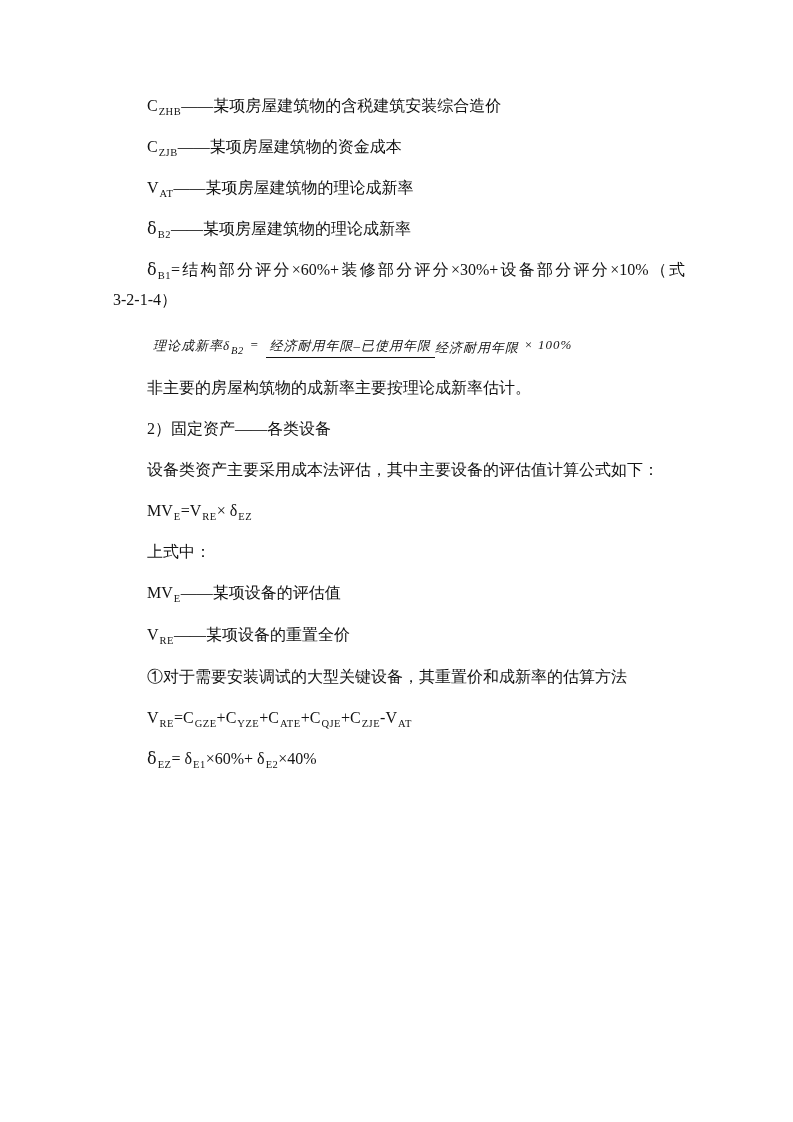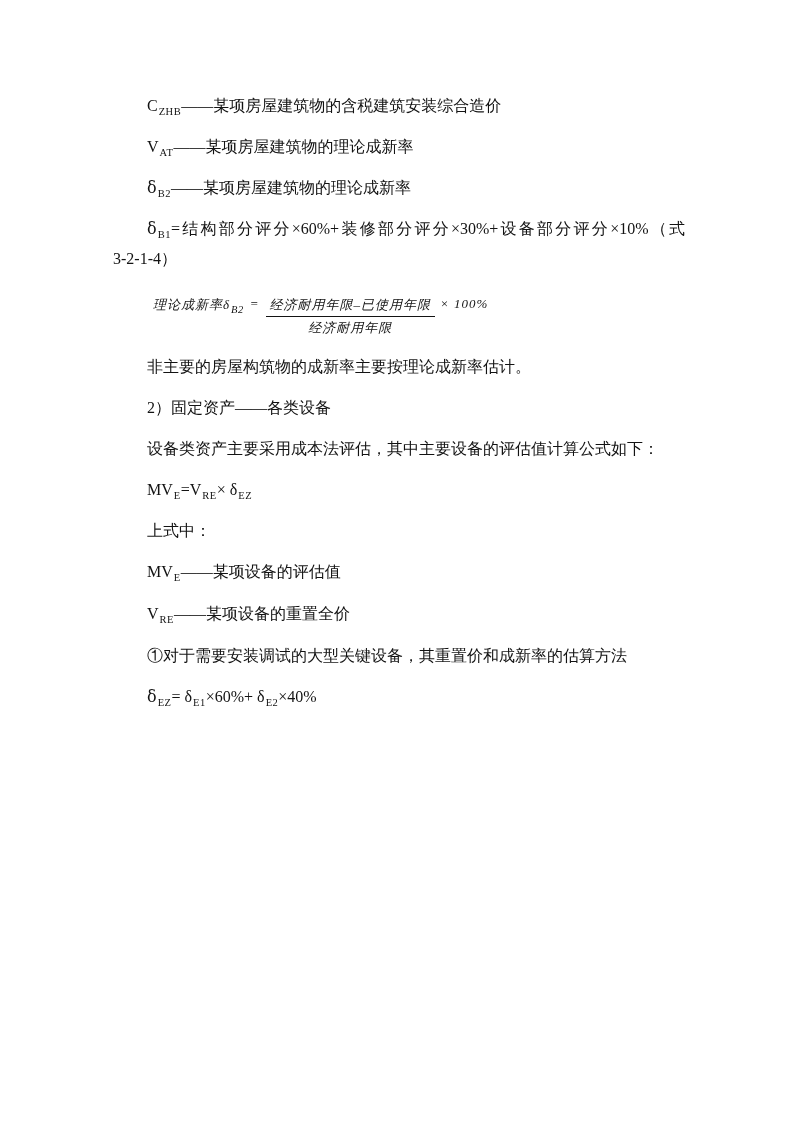--- a/index.html
+++ b/index.html
@@ -34,41 +34,42 @@
     font-style:italic;
     line-height:normal;
     display:flex;
     align-items:flex-start;
     text-align:left;
     letter-spacing:1px;
   }
   .math-eq{margin:0 6px;}
   .frac{
     display:inline-flex;
-    flex-direction:column;
+    flex-direction:row;
     text-align:center;
     vertical-align:middle;
   }
   .frac .num{display:block;border-bottom:1px solid #131313;padding:0 4px 2px 4px;}
   .frac .den{display:block;padding-top:2px;}
   .math-mult{margin-left:5px;}
   .footer{
     position:absolute;
     top:1002px;left:644px;
     font-size:14.5px;line-height:17px;
   }
 </style>
 </head>
 <body>
 
 <div class="page">
   <div class="content">
 
     <p class="def"><span>C</span><sub>ZHB</sub><span>——某项房屋建筑物的含税建筑安装综合造价</span></p>
 
+    <p class="def"><span>C</span><sub>ZJB</sub><span>——某项房屋建筑物的资金成本</span></p>
 
     <p class="def"><span>V</span><sub>AT</sub><span>——某项房屋建筑物的理论成新率</span></p>
 
 
     <p class="def"><span class="sym-delta">δ</span><sub>B2</sub><span>——某项房屋建筑物的理论成新率</span></p>
 
 
     <p><span class="sym-delta">δ</span><sub>B1</sub><span>=结构部分评分×60%+装修部分评分×30%+设备部分评分×10%（式</span><span class="nowrap">3-2-1-4）</span></p>
 
     <div class="math-block">
@@ -91,19 +92,20 @@
 
     <p>上式中：</p>
 
     <p class="def-eq"><span>MV</span><sub>E</sub><span>——某项设备的评估值</span></p>
 
     <p class="def-eq"><span>V</span><sub>RE</sub><span>——某项设备的重置全价</span></p>
 
 
     <p>①对于需要安装调试的大型关键设备，其重置价和成新率的估算方法</p>
 
+    <p><span>V</span><sub>RE</sub><span>=C</span><sub>GZE</sub><span>+C</span><sub>YZE</sub><span>+C</span><sub>ATE</sub><span>+C</span><sub>QJE</sub><span>+C</span><sub>ZJE</sub><span>-V</span><sub>AT</sub></p>
 
     <p><span class="sym-delta">δ</span><sub>EZ</sub><span>= δ</span><sub>E1</sub><span>×60%+ δ</span><sub>E2</sub><span>×40%</span></p>
 
   </div>
 
   <div class="footer">201</div>
 </div>
 
 </body></html>

